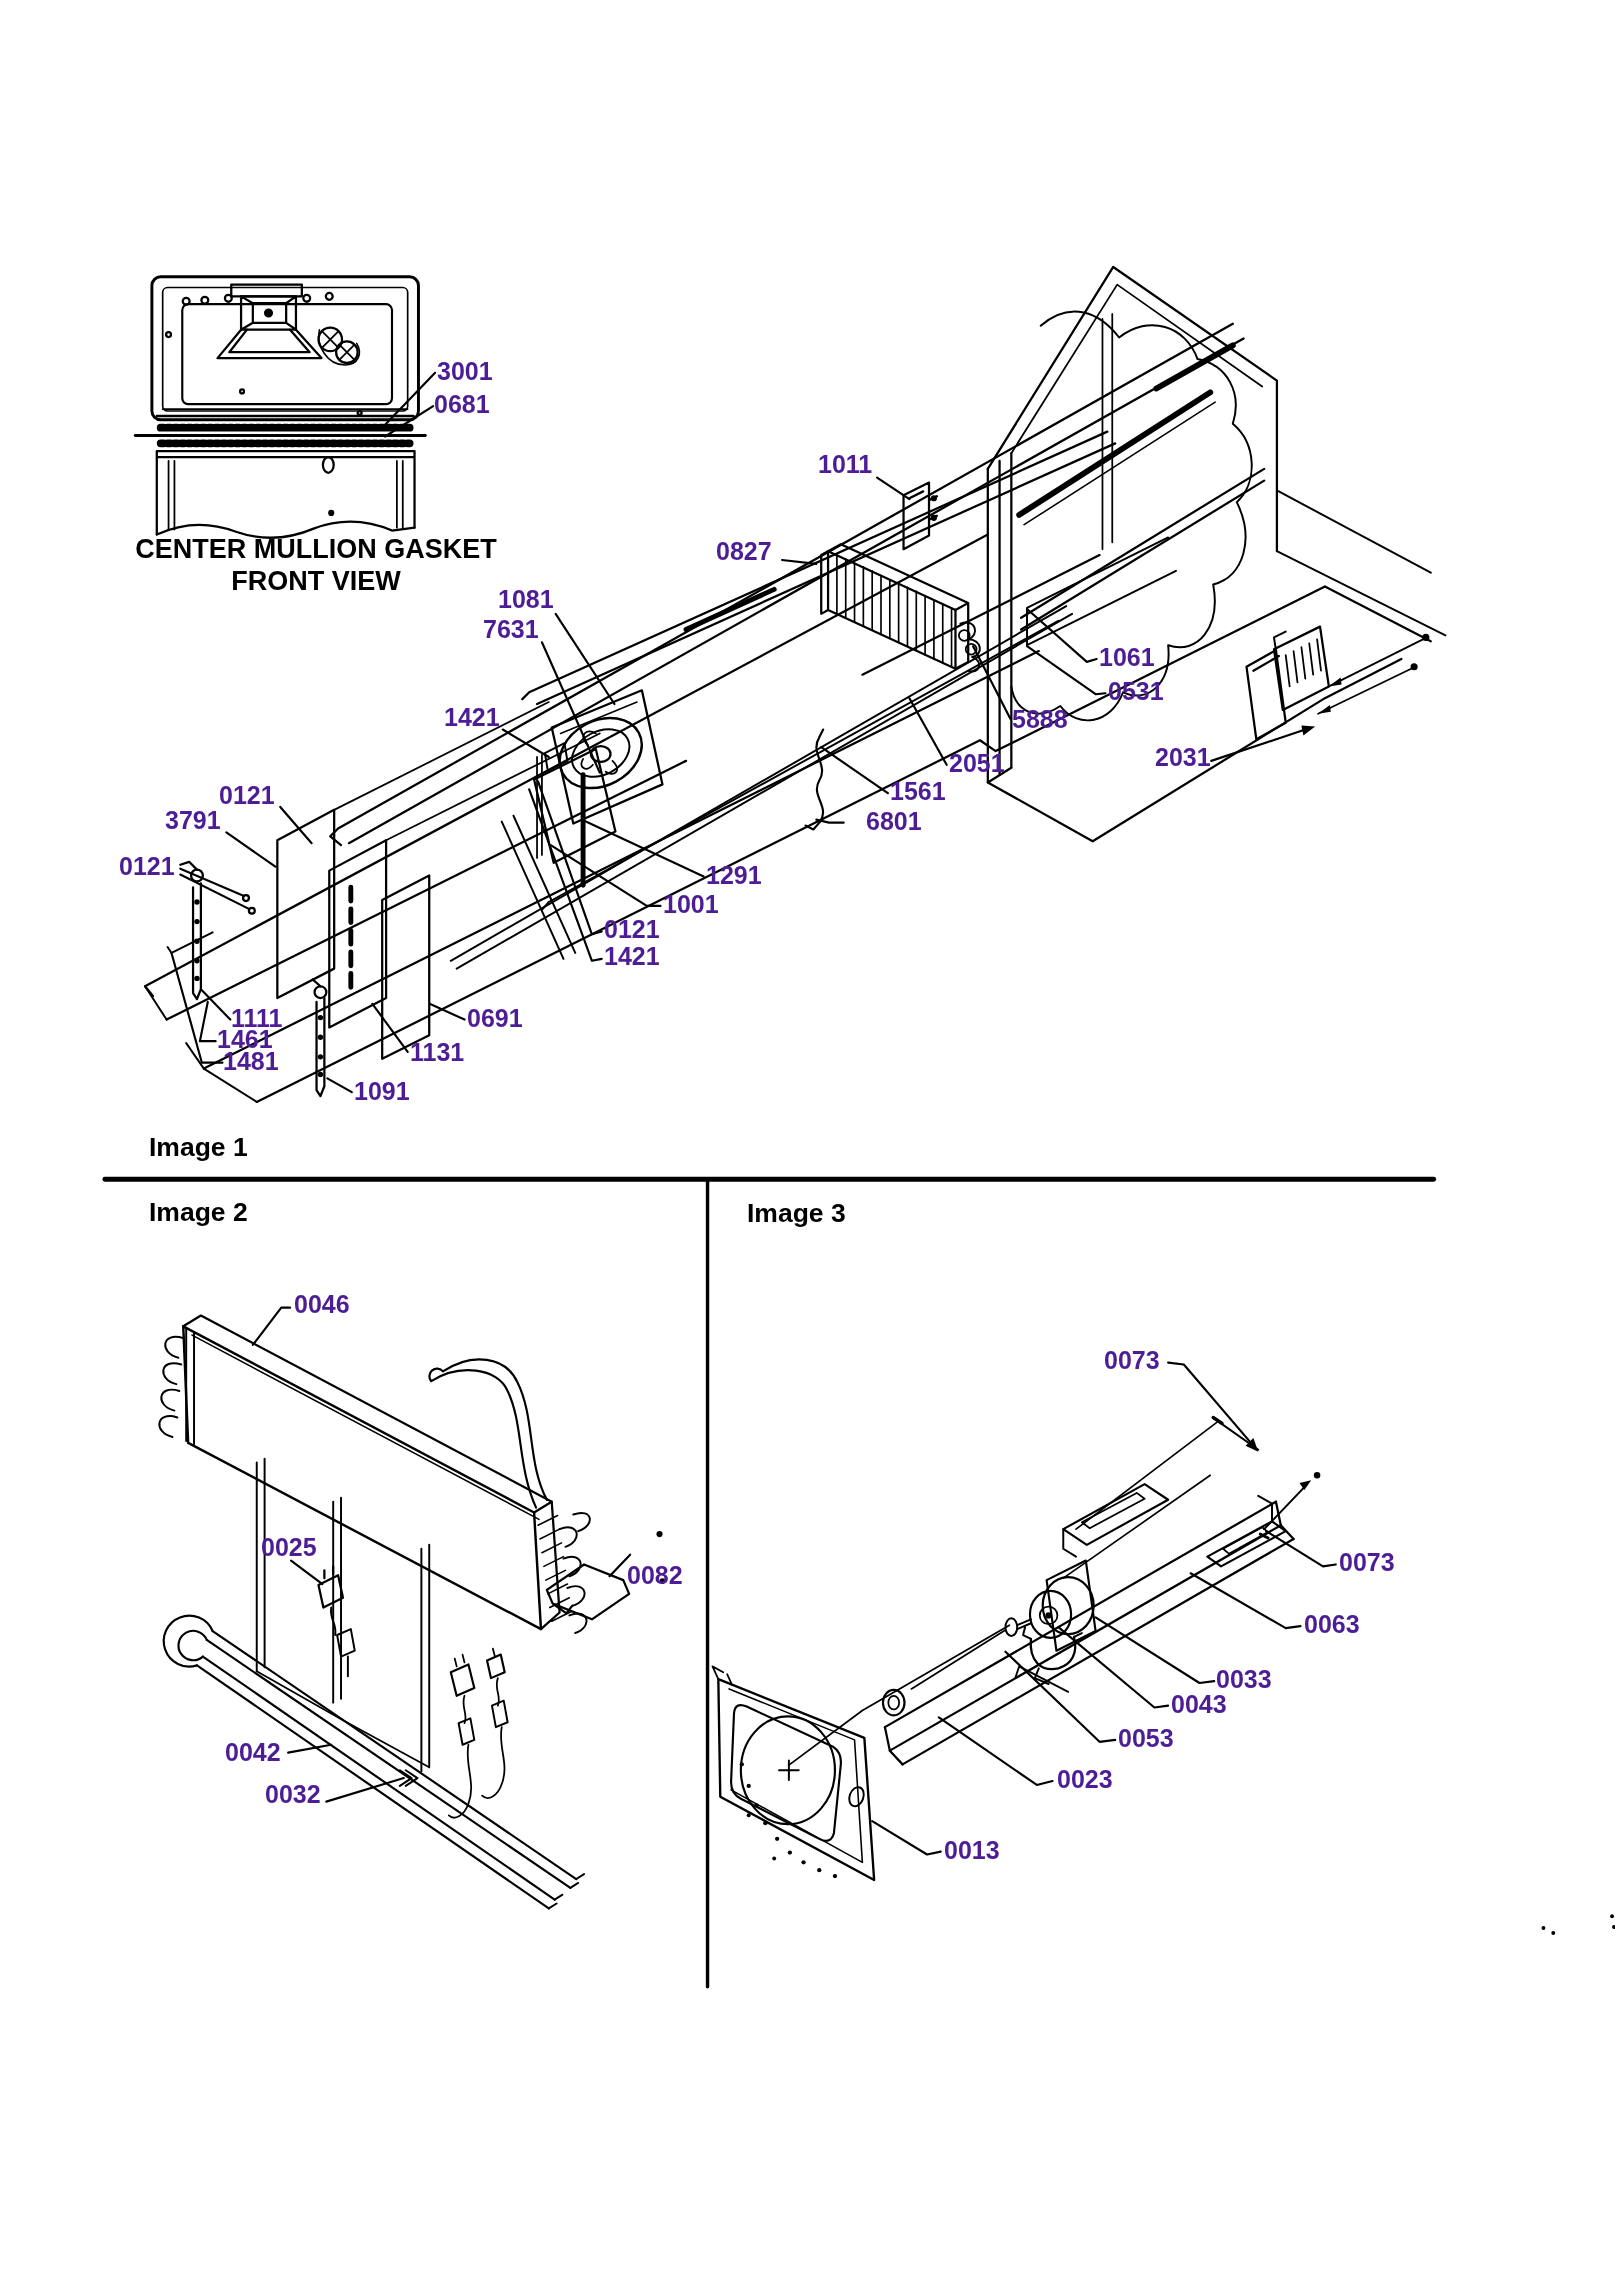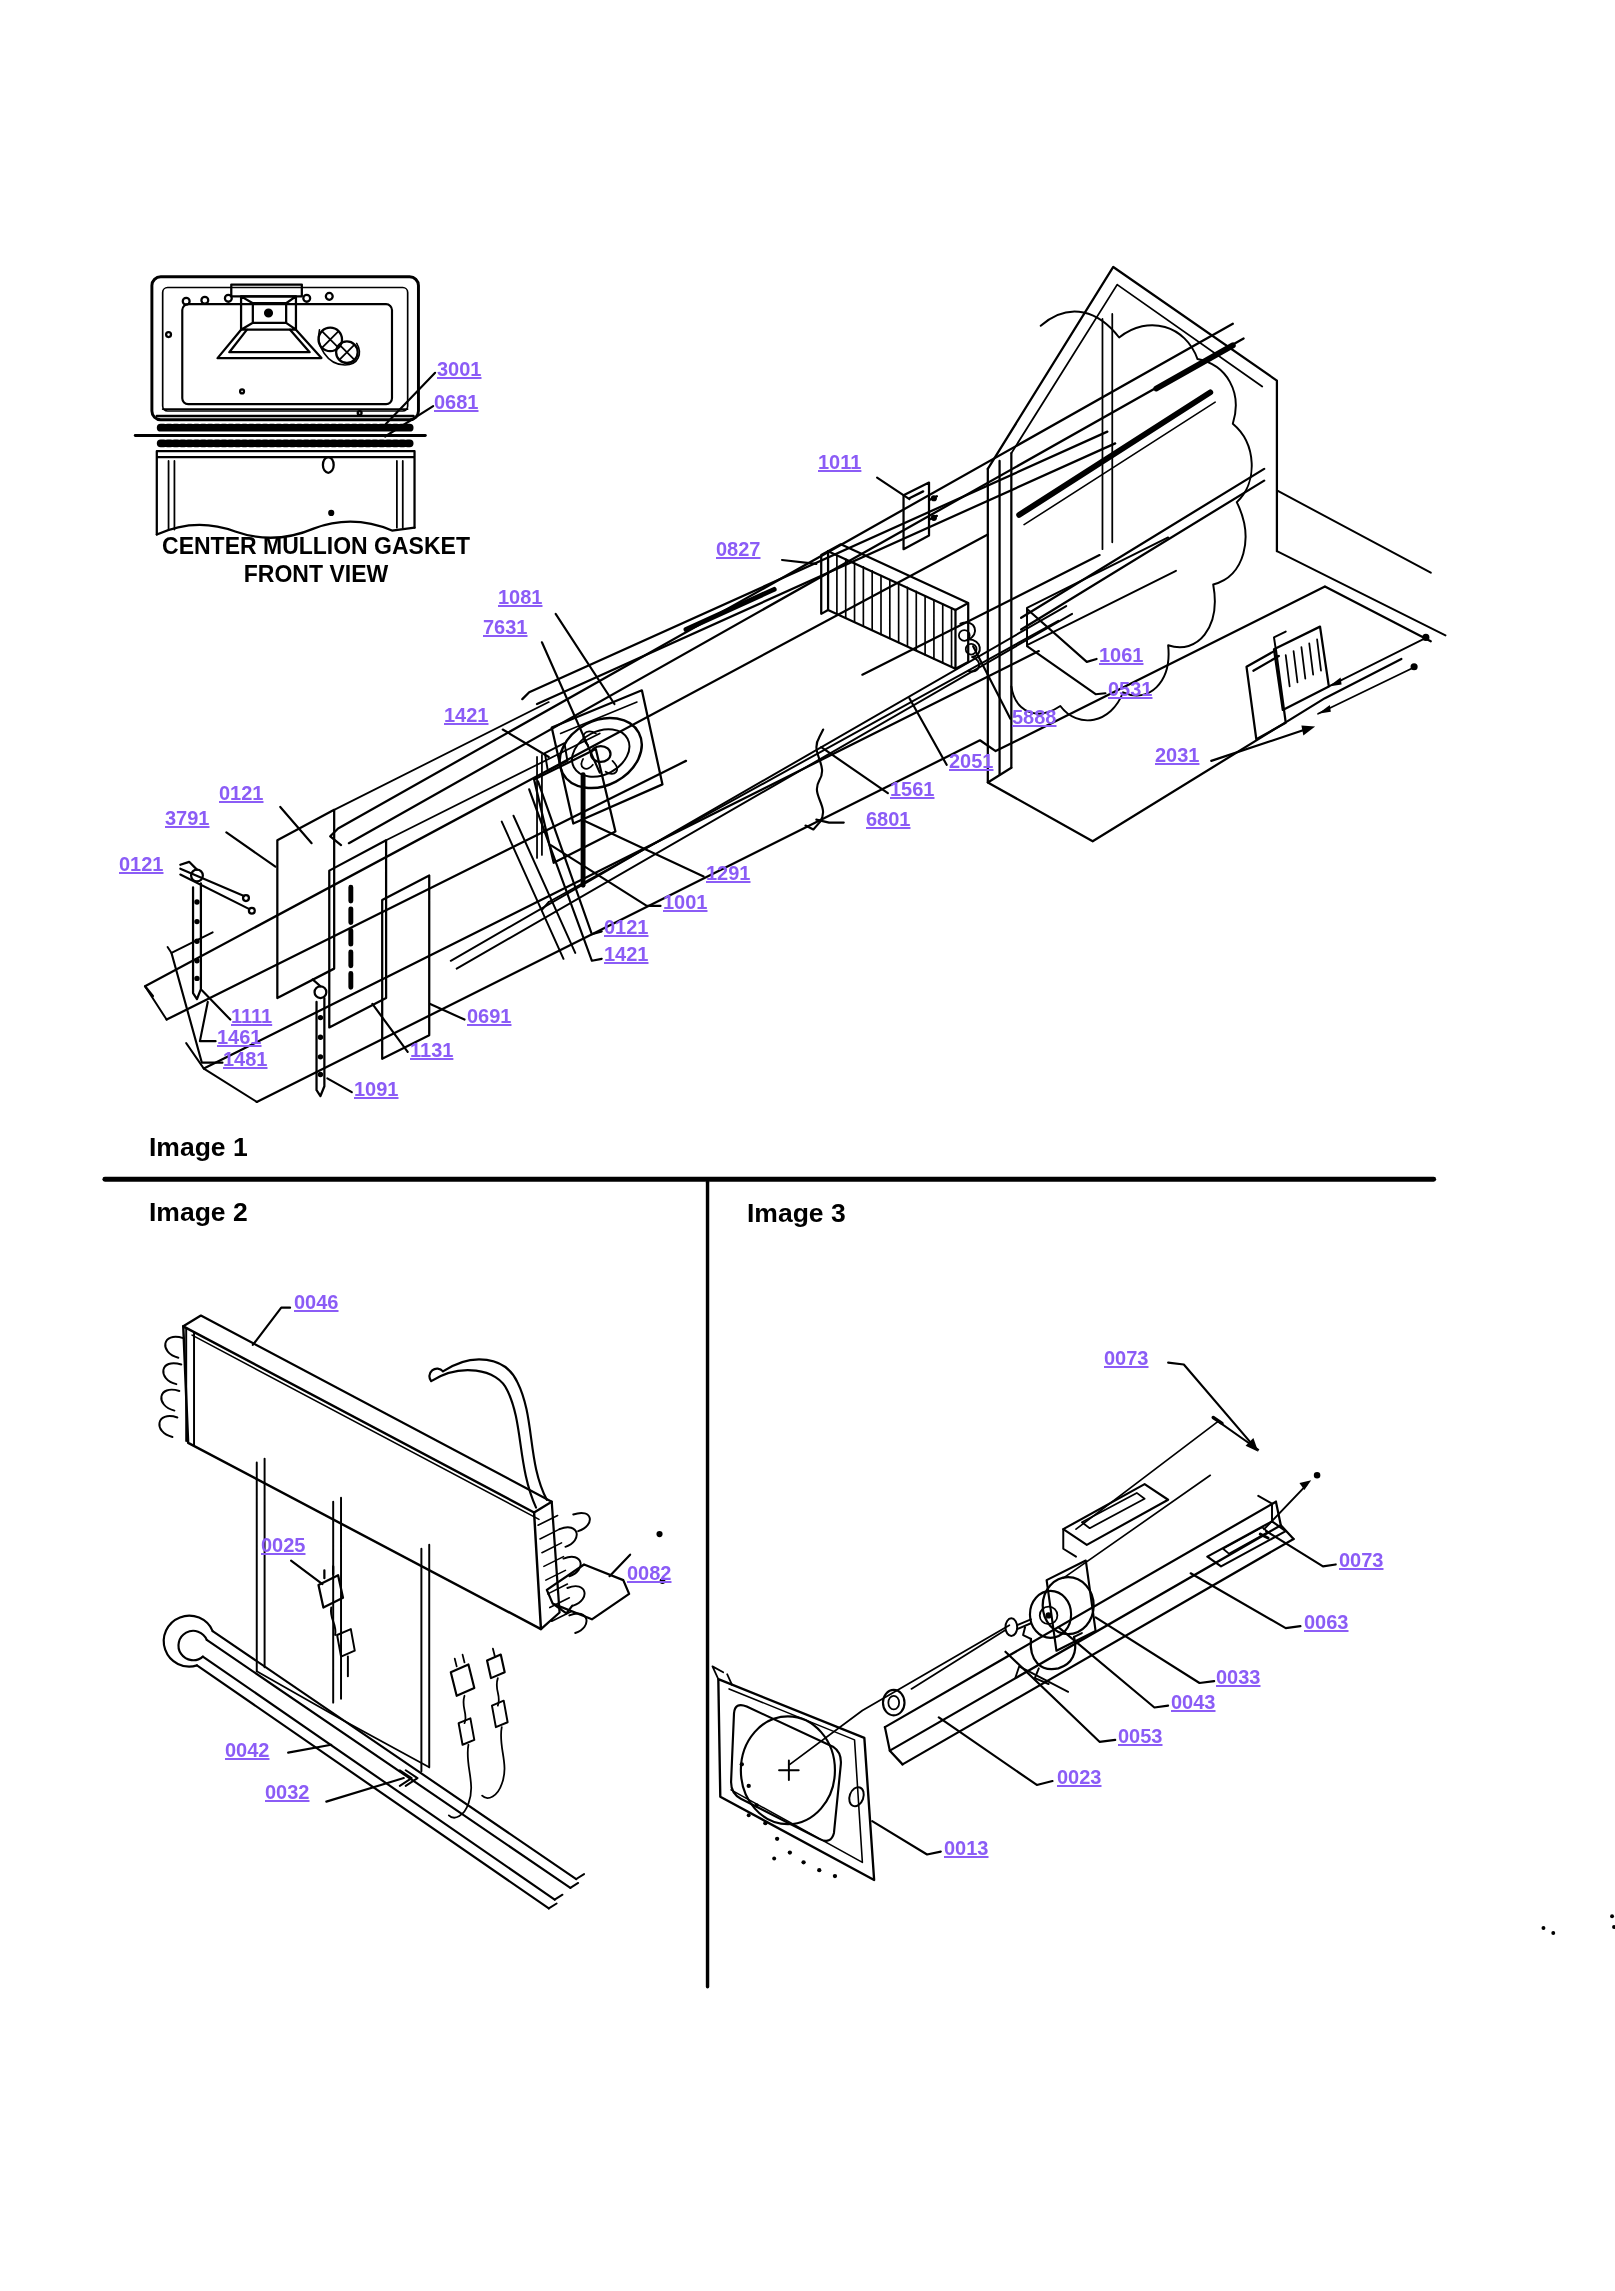--- a/index.html
+++ b/index.html
@@ -1,22 +1,22 @@
 <!DOCTYPE html>
 <html><head>
 <meta charset="utf-8">
 <style>
   html,body{margin:0;padding:0;background:#fff;}
   .page{position:relative;width:1615px;height:2292px;background:#fff;overflow:hidden;
         font-family:"Liberation Sans",sans-serif;color:#000;}
   .art{position:absolute;left:0;top:0;}
-  .part-label{position:absolute;font-weight:700;font-size:20px;line-height:1;white-space:nowrap;color:#8b5cf6;text-decoration:underline;}
+  .part-label{position:absolute;font-weight:700;font-size:25px;line-height:1;white-space:nowrap;color:#4c1d95;}
   .section-label{position:absolute;font-weight:700;font-size:26.5px;line-height:1;color:#000;}
   .caption{position:absolute;left:125px;top:533px;width:382px;text-align:center;
-           font-weight:700;font-size:23px;line-height:1.2;color:#000;}
+           font-weight:700;font-size:27px;line-height:1.2;color:#000;}
 </style>
 </head>
 <body>
 
 <div class="page">
 
   <svg class="art" width="1615" height="2292" viewBox="0 0 1648 2338">
     <g stroke="#000" fill="none" stroke-width="2.3" stroke-linecap="round" stroke-linejoin="round">
 
       <g>

